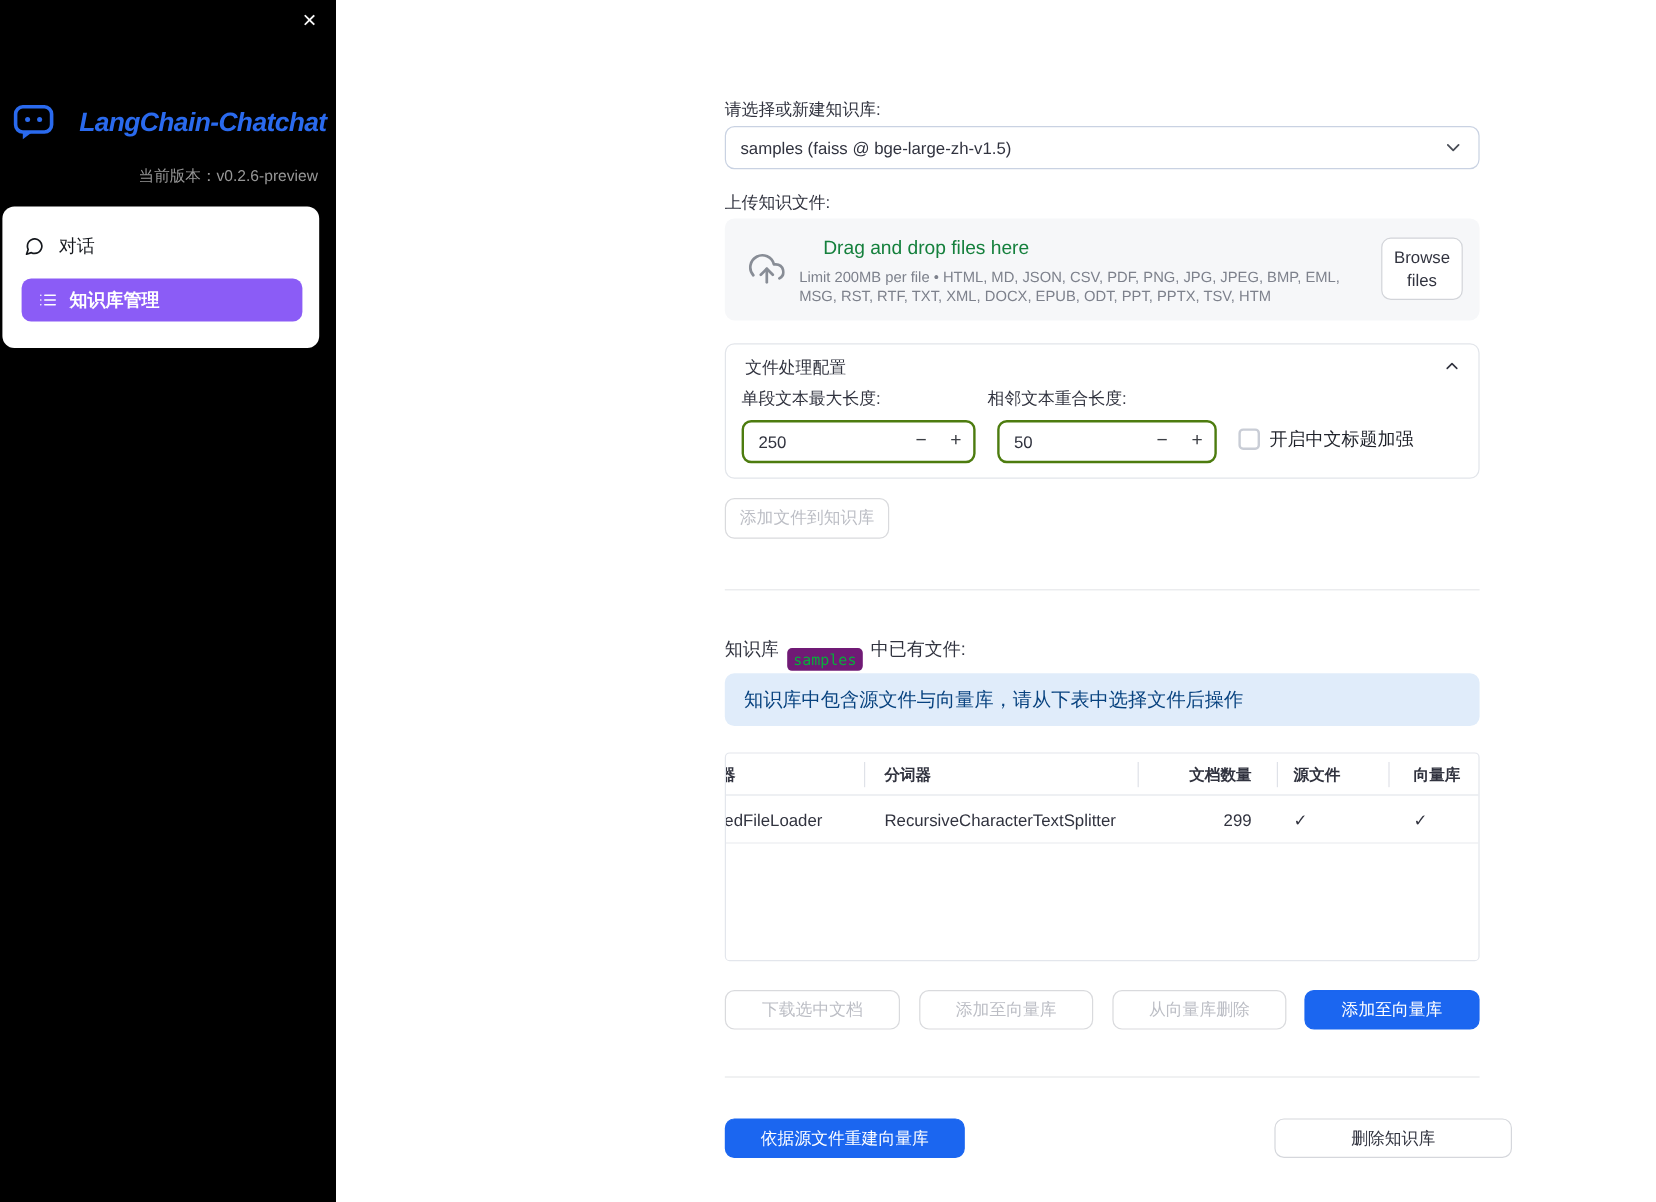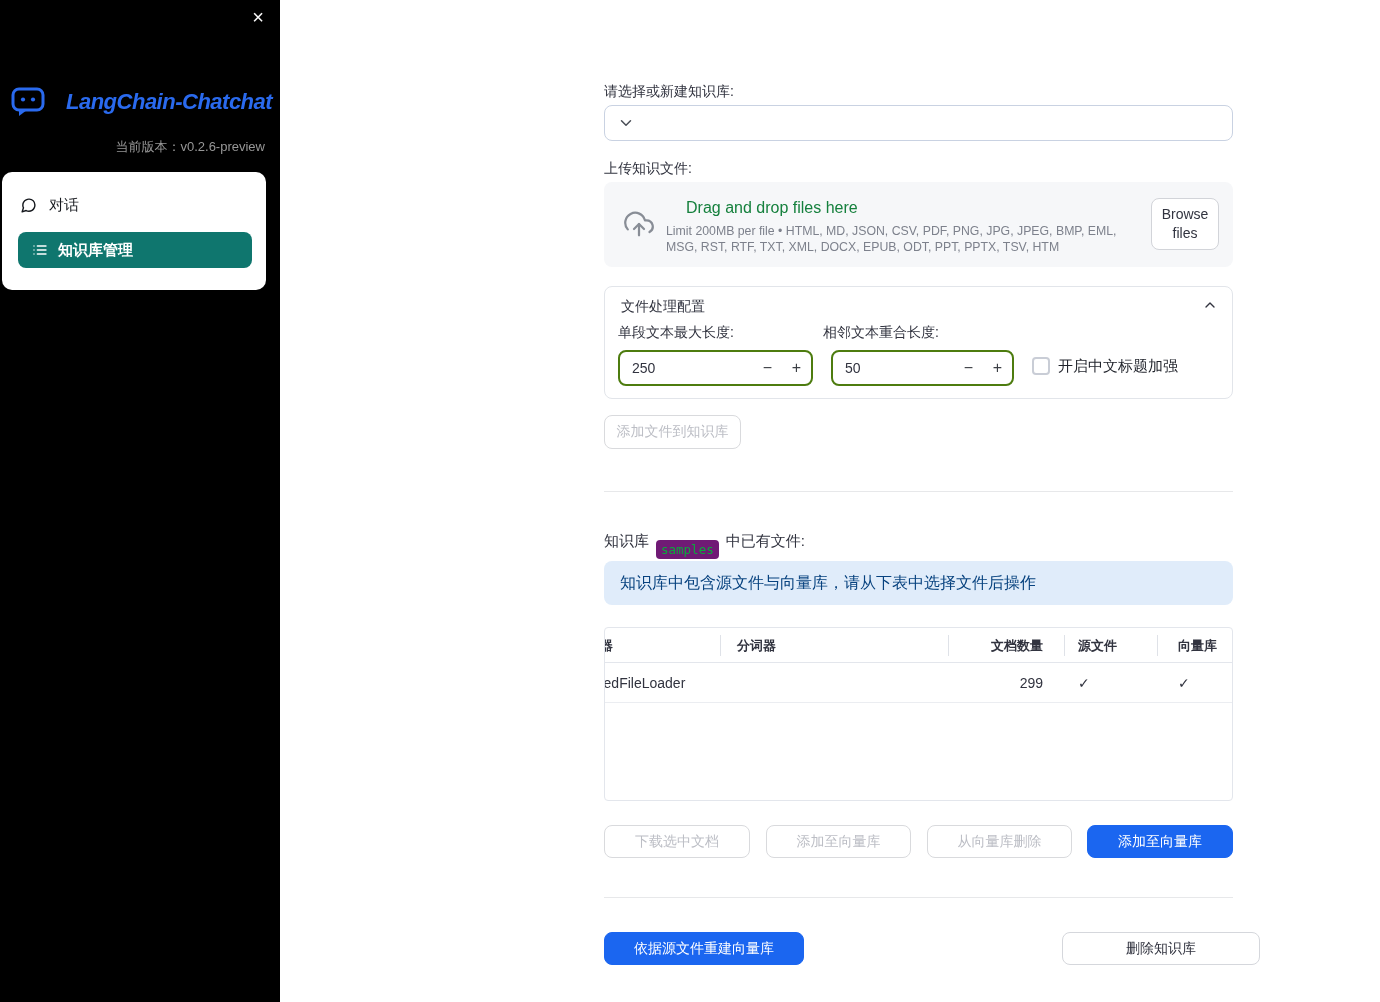--- a/index.html
+++ b/index.html
@@ -16,21 +16,21 @@
   
   #sidebar { left: 0; top: 0; width: 280px; height: 1002px; background: #000000; }
   #close-btn { left: 244px; top: 3px; width: 28px; height: 28px; color: #fafafa;
     font-size: 20px; line-height: 28px; text-align: center; cursor: pointer; }
   #logo { left: 11px; top: 86px; display: flex; align-items: center; gap: 21px; }
   #logo-text { color: #2a6aee; font-size: 22px; font-weight: 700; font-style: italic; letter-spacing: -0.5px; }
   #version { right: 15px; top: 138px; color: #979797; font-size: 13px; }
   #nav-card { left: 2px; top: 172px; width: 264px; height: 118px; background: #ffffff; border-radius: 10px; }
   .nav-item { position: absolute; display: flex; align-items: center; cursor: pointer; }
   #nav-chat { left: 18px; top: 14px; height: 38px; gap: 12px; color: #15181d; font-size: 15px; }
-  #nav-kb { left: 16px; top: 60px; width: 234px; height: 36px; background: #0f766e; border-radius: 8px;
+  #nav-kb { left: 16px; top: 60px; width: 234px; height: 36px; background: #8b5cf6; border-radius: 8px;
     color: #fff; font-size: 15px; font-weight: 700; padding-left: 14px; gap: 10px; }
 
   
   .field-label { font-size: 14px; color: #31333f; }
 
   #kb-select { left: 604px; top: 105px; width: 629px; height: 36px; background: #fff;
     border: 1px solid #c9d2e2; border-radius: 8px; display: flex; align-items: center;
     padding: 0 12px; font-size: 14px; cursor: pointer; }
   #kb-select .grow { flex: 1; }
 
@@ -154,20 +154,21 @@
         </svg>
       </span>
       <span>知识库管理</span>
     </div>
   </div>
 </div>
 
 <div class="abs field-label" style="left:604px; top:83px;">请选择或新建知识库:</div>
 
 <div class="abs" id="kb-select">
+  <span class="grow">samples (faiss @ bge-large-zh-v1.5)</span>
   <span>
     <svg width="18" height="18" viewBox="0 0 24 24" fill="none" stroke="#4a4e57" stroke-width="2" stroke-linecap="round" stroke-linejoin="round">
       <polyline points="6 9 12 15 18 9"></polyline>
     </svg>
   </span>
 </div>
 
 <div class="abs field-label" style="left:604px; top:160px;">上传知识文件:</div>
 
 <div class="abs" id="dropzone">
@@ -235,20 +236,21 @@
     <div class="th c2">文档数量</div>
     <div class="col-sep" style="left:459px;"></div>
     <div class="th c3">源文件</div>
     <div class="col-sep" style="left:552px;"></div>
     <div class="th c4">向量库</div>
   </div>
   <div id="trow">
     <div class="td clip" id="td0">
       <span>UnstructuredFileLoader</span>
     </div>
+    <div class="td c1">RecursiveCharacterTextSplitter</div>
     <div class="td c2">299</div>
     <div class="td c3">✓</div>
     <div class="td c4">✓</div>
   </div>
 </div>
 
 <div class="abs btn btn-disabled action-btn" id="act-0">下载选中文档</div>
 <div class="abs btn btn-disabled action-btn" id="act-1">添加至向量库</div>
 <div class="abs btn btn-disabled action-btn" id="act-2">从向量库删除</div>
 <div class="abs btn btn-primary action-btn" id="act-3">添加至向量库</div>

